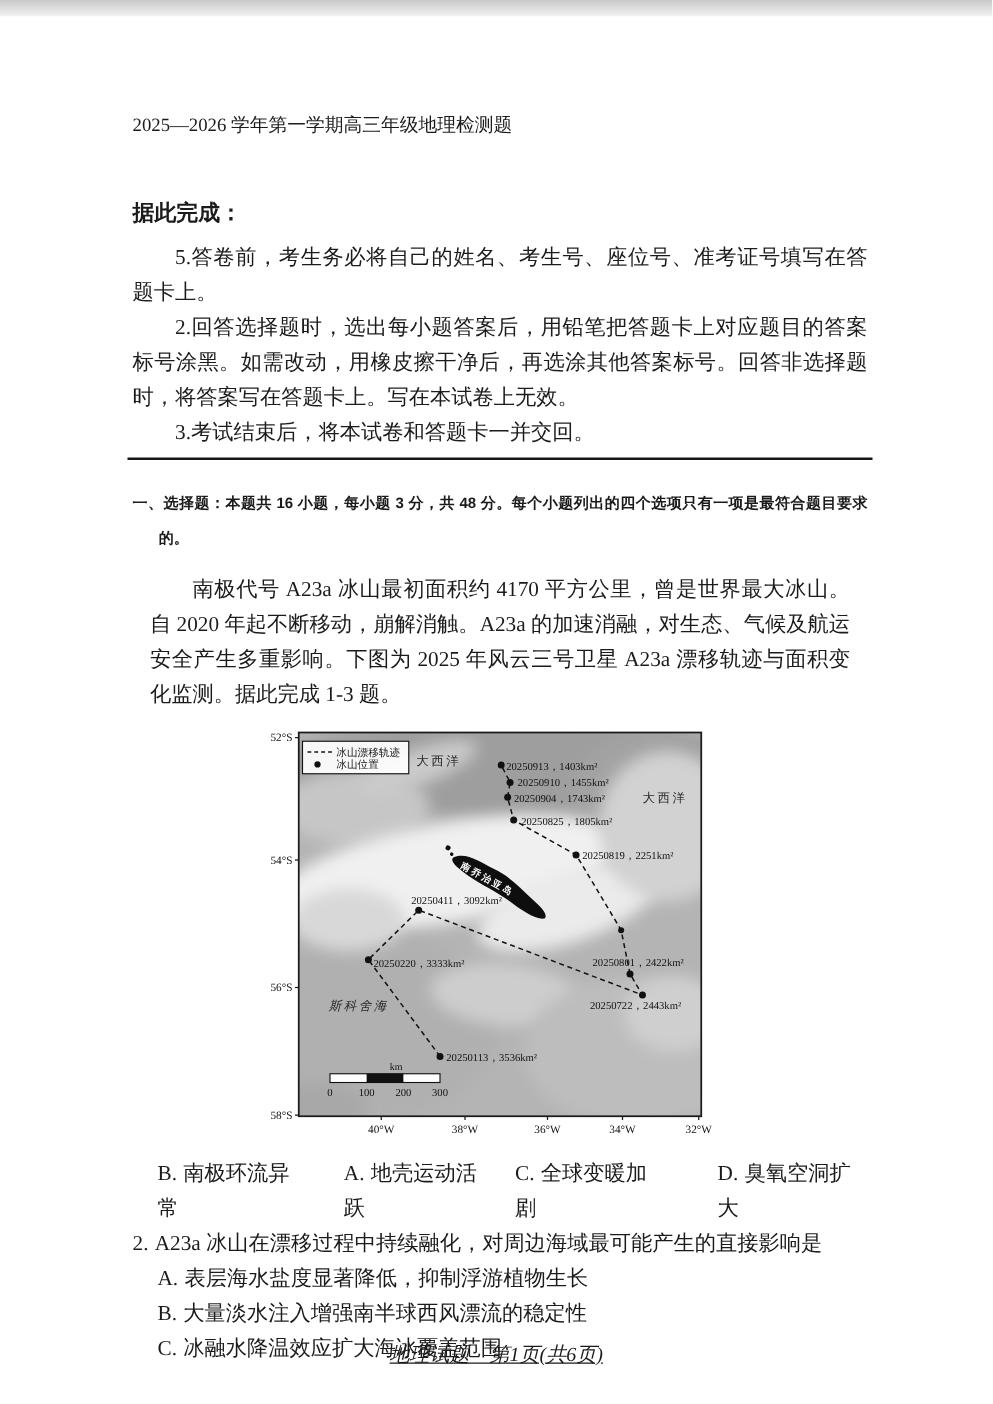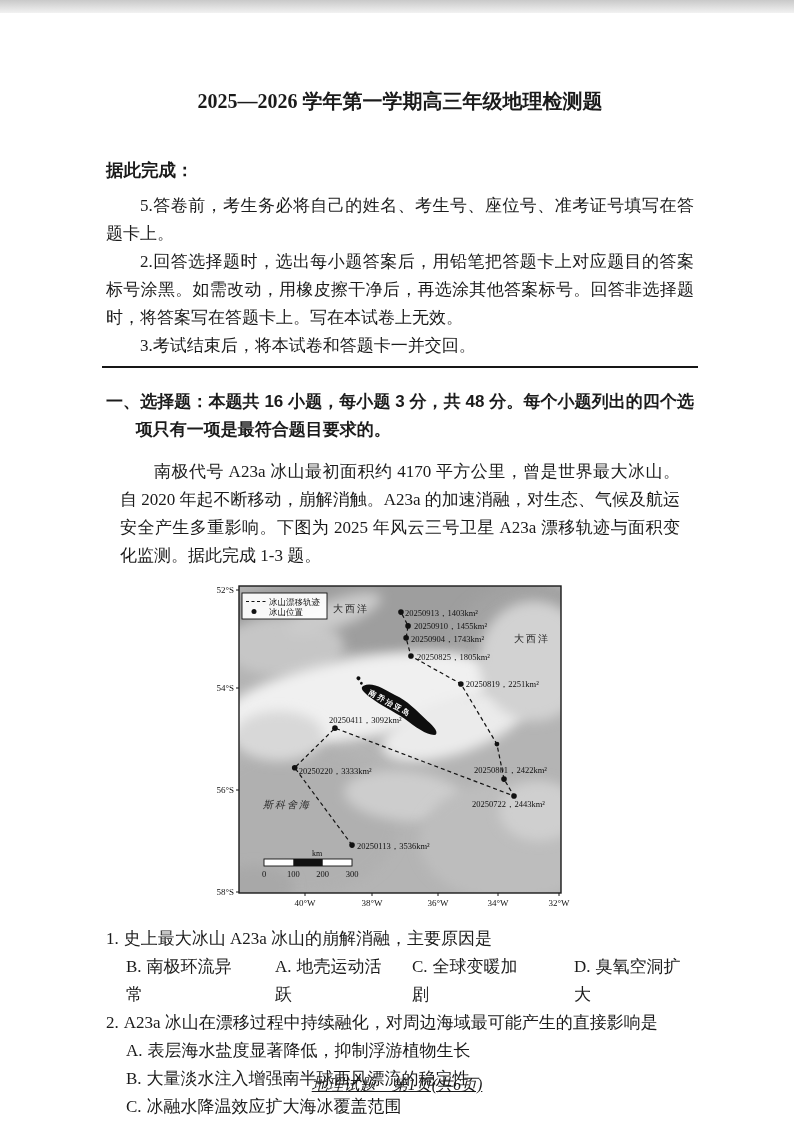--- a/index.html
+++ b/index.html
@@ -5,28 +5,28 @@
   html,body{margin:0;padding:0;background:#ffffff;}
   .page{
     position:relative; width:794px; height:1123px; overflow:hidden;
     box-sizing:border-box; padding:80px 100px 0 106px;
     background:#ffffff; color:#1b1b1b;
     font-family:"Liberation Serif","DejaVu Serif",serif;
     font-size:17px; line-height:28px;
   }
   .scan-top{position:absolute;top:0;left:0;right:0;height:13px;
     background:linear-gradient(#c9c9c9,#f2f2f2);}
-  .title{text-align:center;font-size:20px;font-weight:bold;line-height:30px;margin:6px 0 40px;}
+  .title{font-size:15px;font-weight:normal;line-height:30px;margin:6px 0 40px;}
   .notice-head{font-weight:bold;font-size:17.5px;margin-bottom:8px;
     font-family:"Liberation Sans","DejaVu Sans",sans-serif;}
   .para{margin:0;text-indent:2em;text-align:justify;}
   .exam-info{text-align:center;font-style:italic;margin:6px 0 8px;}
   hr.rule{border:none;border-top:2.4px solid #161616;margin:6px -4px 20px -4px;}
   .section-head{font-weight:bold;margin:0 0 4px;padding-left:1.75em;text-indent:-1.75em;
-    text-align:justify;font-family:"Liberation Sans","DejaVu Sans",sans-serif;font-size:17px;}
+    text-align:justify;font-family:"Liberation Sans","DejaVu Sans",sans-serif;font-size:12px;}
   .intro{margin:14px;text-indent:2em;text-align:justify;}
   .map-figure{width:376px;margin:8px auto 6px auto;}
   svg text{font-family:"Liberation Serif","DejaVu Serif",serif;}
   .question{margin:0;}
   .stem{margin:0;}
   .q-num{margin-right:5px;}
   .opt-label{margin-right:5px;}
   .opts-inline{padding-left:20px;display:flex;align-items:baseline;}
   .opts-inline .opt:nth-child(1){margin-right:30px;}
   .opts-inline .opt:nth-child(2){margin-right:17px;}
@@ -142,21 +142,20 @@
         <line x1="199" y1="307" x2="199" y2="310" stroke="#1a1a1a" stroke-width="1"></line>
         <text x="199" y="320" text-anchor="middle" font-size="9" fill="#111">36°W</text>
         <line x1="259" y1="307" x2="259" y2="310" stroke="#1a1a1a" stroke-width="1"></line>
         <text x="259" y="320" text-anchor="middle" font-size="9" fill="#111">34°W</text>
         <line x1="320" y1="307" x2="320" y2="310" stroke="#1a1a1a" stroke-width="1"></line>
         <text x="320" y="320" text-anchor="middle" font-size="9" fill="#111">32°W</text>
       </svg>
   </figure>
 
   <div class="question">
-    <p class="stem"><span class="q-num">1.</span><span>史上最大冰山 A23a 冰山的崩解消融，主要原因是</span></p>
     <div class="opts-inline">
       <span class="opt"><span class="opt-label">B.</span><span>南极环流异常</span></span>
       <span class="opt"><span class="opt-label">A.</span><span>地壳运动活跃</span></span>
       <span class="opt"><span class="opt-label">C.</span><span>全球变暖加剧</span></span>
       <span class="opt"><span class="opt-label">D.</span><span>臭氧空洞扩大</span></span>
     </div>
   </div>
 
   <div class="question">
     <p class="stem"><span class="q-num">2.</span><span>A23a 冰山在漂移过程中持续融化，对周边海域最可能产生的直接影响是</span></p>

